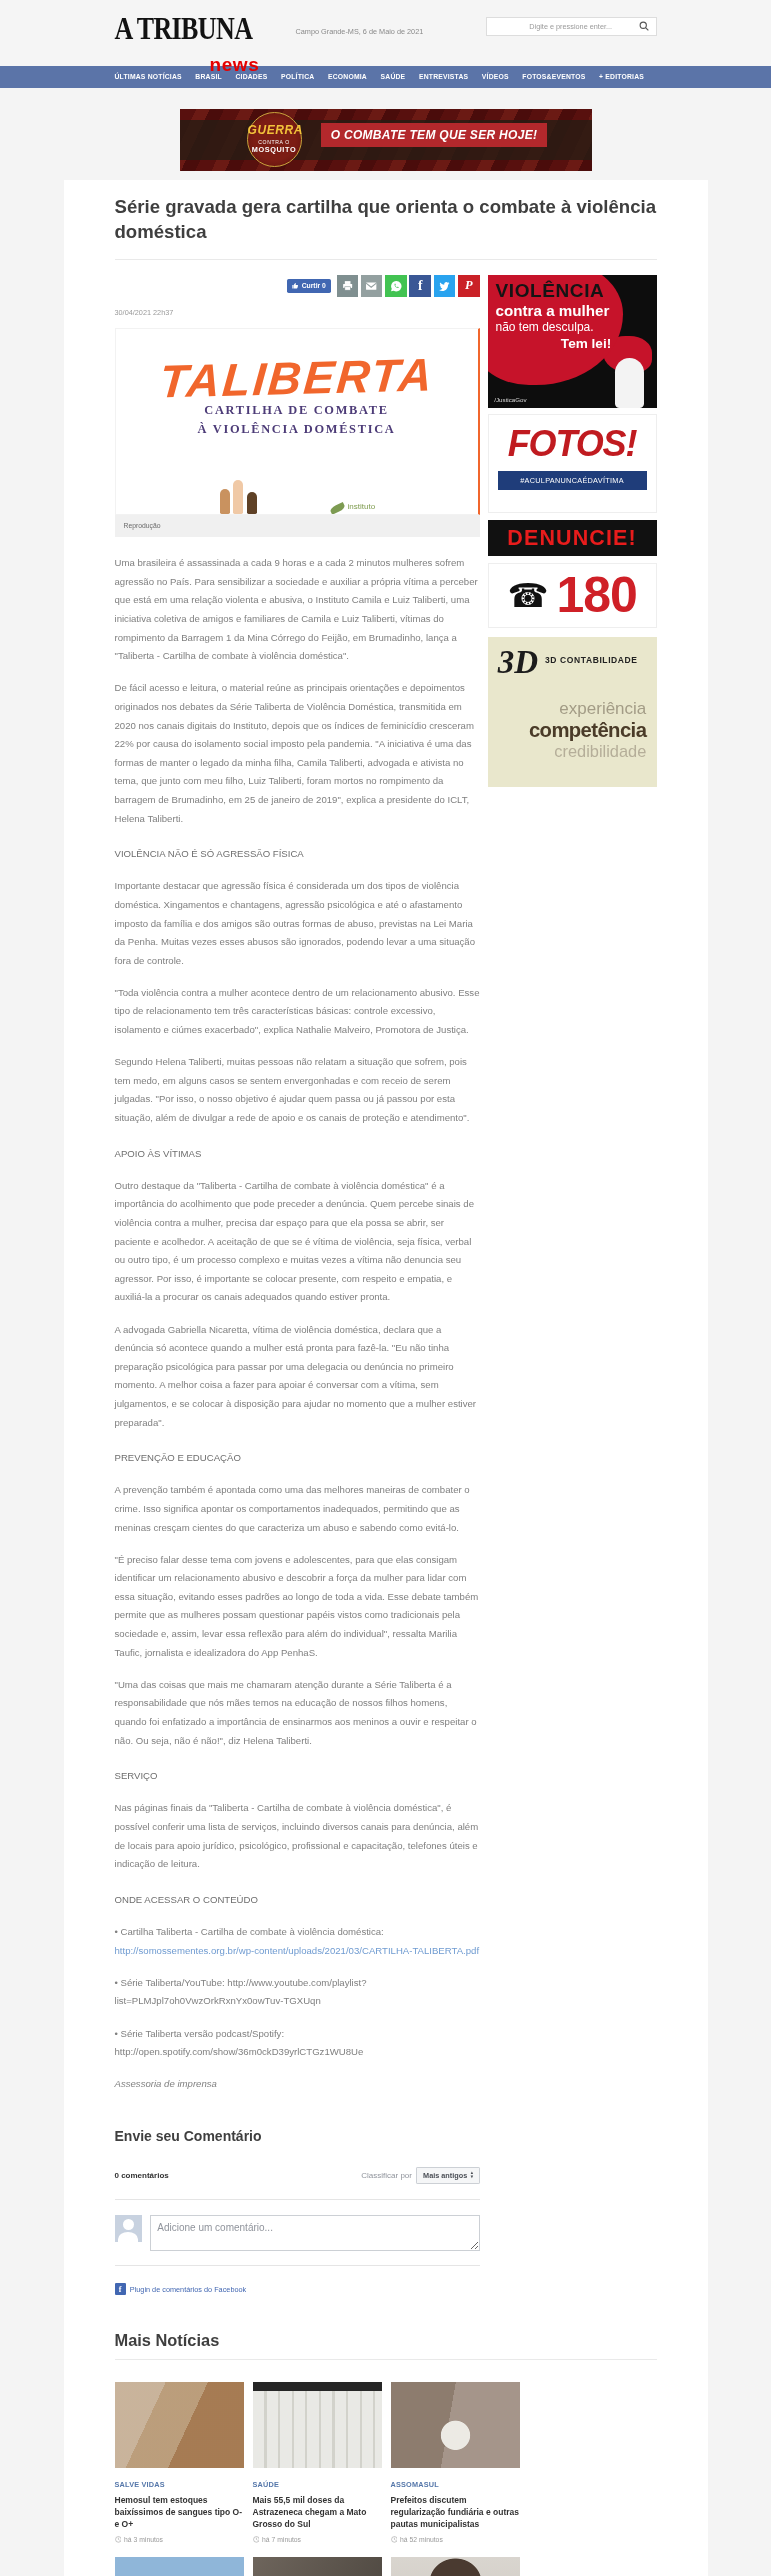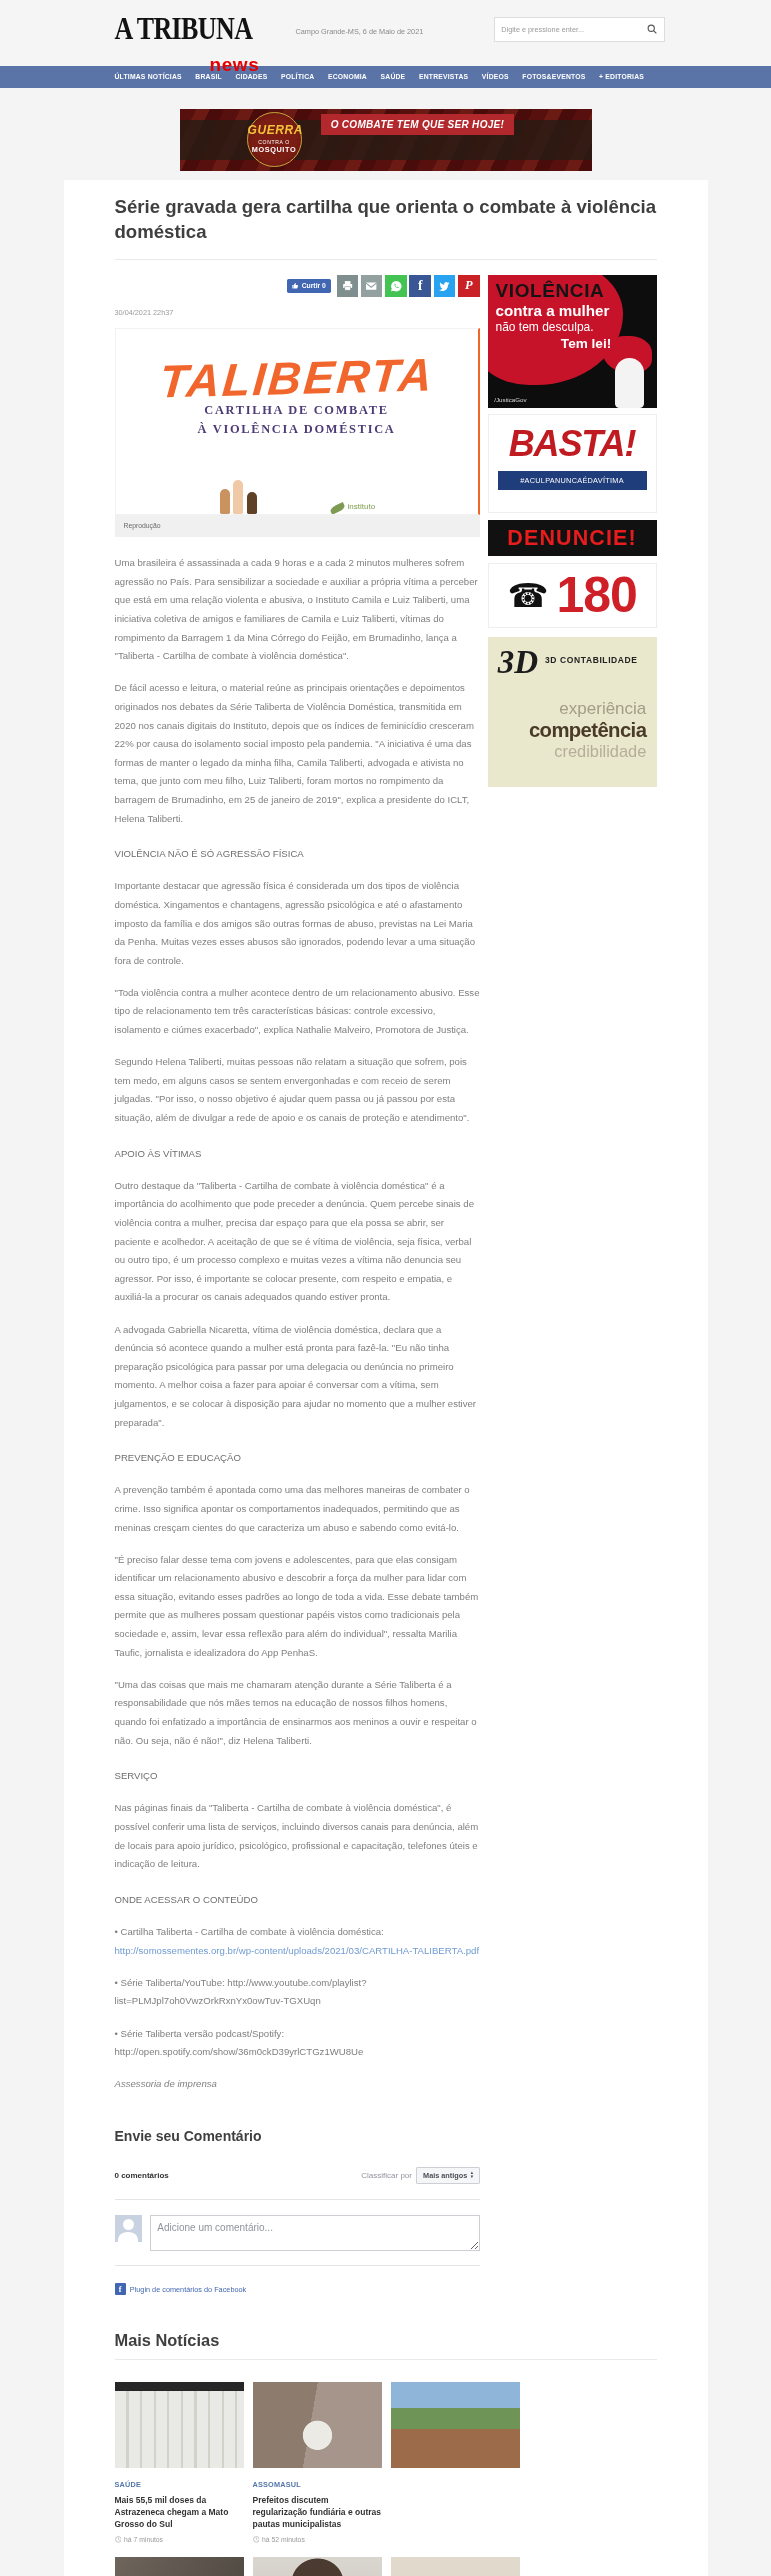--- a/index.html
+++ b/index.html
@@ -6,40 +6,40 @@
   html,body { width:771px; background:#f4f4f4; font-family:"Liberation Sans", sans-serif; }
 
   .inner { width:644px; margin:0 auto; position:relative; }
 
   
   .site-header { height:66px; background:#f5f5f5; }
   .logo { position:absolute; left:51px; top:10.2px; display:block; width:158px; height:51px; text-decoration:none; }
   .logo-main { font-family:"Liberation Serif", serif; font-weight:bold; font-size:26px; color:#121212; letter-spacing:-0.6px; display:block; transform:scaleY(1.25); transform-origin:top left; }
   .logo-news { position:absolute; left:95px; top:44px; color:#e60000; font-weight:bold; font-size:19px; letter-spacing:0.6px; }
   .header-date { position:absolute; left:232px; top:27px; font-size:7.3px; color:#8a8a8a; }
-  .search-box { position:absolute; right:43px; top:17px; width:171px; height:25px; background:#fff; border:0.6px solid #ddd; display:flex; align-items:center; }
+  .search-box { position:absolute; right:51px; top:17px; width:171px; height:19px; background:#fff; border:0.6px solid #ddd; display:flex; align-items:center;padding-left:36px; }
   .search-box input { flex:1; border:none; outline:none; padding:0 6.8px; font-size:7.3px; color:#555; background:transparent; font-family:"Liberation Sans", sans-serif; }
   .search-box input::placeholder { color:#9a9a9a; }
   .search-btn { width:22.6px; height:24px; background:transparent; border:none; cursor:pointer; display:flex; align-items:center; justify-content:center; }
 
   
   .site-nav { height:21.5px; background:#5b74a8; }
   .site-nav ul { list-style:none; display:flex; gap:13.6px; padding-left:51px; }
   .site-nav li a { color:#fff; font-size:6.8px; font-weight:bold; letter-spacing:0.2px; line-height:21.5px; text-decoration:none; display:block; }
 
   
   .banner-strip { padding:21px 0 9px; background:#f4f4f4; }
   .guerra-banner { width:412px; height:62px; margin:0 auto; position:relative; cursor:pointer;
     background: repeating-linear-gradient(115deg,#58100e 0 14.7px,#6b1a14 14.7px 27px,#4a0c0b 27px 40px); overflow:hidden; }
   .guerra-band { position:absolute; left:0; top:11.3px; width:100%; height:40px; background:rgba(40,28,20,.82); }
   .badge-circle { position:absolute; left:67px; top:3.4px; width:55px; height:55px; border-radius:50%; background:radial-gradient(circle,#7c1d14 55%,#57100c 100%); border:1.7px solid #caa43c; text-align:center; padding-top:10.2px; }
   .badge-title { display:block; color:#f2c23a; font-weight:bold; font-style:italic; font-size:12px; letter-spacing:0.6px; }
   .badge-sub { display:block; color:#fff; font-size:5.1px; letter-spacing:0.6px; margin-top:1.7px; }
   .badge-sub2 { display:block; color:#fff; font-size:7.3px; font-weight:bold; letter-spacing:0.6px; }
-  .guerra-msg { position:absolute; left:141px; top:5px; background:#b3282c; color:#fff; font-weight:bold; font-style:italic; font-size:10px; padding:5.1px 10.2px; letter-spacing:0.3px; }
+  .guerra-msg { position:absolute; left:141px; top:14px; background:#b3282c; color:#fff; font-weight:bold; font-style:italic; font-size:12px; padding:5.1px 10.2px; letter-spacing:0.3px; }
 
   
   .card { width:644px; margin:0 auto; background:#fff; padding:14.7px 51px 32px; }
   .article-title { font-size:18.6px; line-height:25px; color:#3f3f3f; font-weight:bold; margin-bottom:14.7px; }
   .title-rule { border:none; border-top:0.6px solid #e9e9e9; margin-bottom:14.7px; }
   .article-row { display:flex; gap:8px; align-items:flex-start; }
   .main-col { width:365px; }
   .sidebar { width:169px; }
 
   
@@ -346,21 +346,21 @@
           <span class="viol-head"></span>
           <div class="viol-blob">
             <span class="viol-w">VIOLÊNCIA</span>
             <span class="viol-1">contra a mulher</span>
             <span class="viol-2">não tem desculpa.</span>
             <span class="viol-3">Tem lei!</span>
           </div>
           <span class="viol-fb">/JusticaGov</span>
         </div>
         <div class="ad ad-basta">
-          <span class="basta-w">BASTA!</span>
+          <span class="basta-w">FOTOS!</span>
           <span class="basta-tag">#ACULPANUNCAÉDAVÍTIMA</span>
         </div>
         <div class="ad ad-denuncie">
           <span class="denuncie-w">DENUNCIE!</span>
         </div>
         <div class="ad ad-phone">
           <span class="phone-ic">☎</span>
           <span class="phone-num">180</span>
         </div>
         <div class="ad ad-contab">
@@ -373,20 +373,32 @@
           </div>
         </div>
       </aside>
     </div>
 
     <section class="more-news">
       <h2>Mais Notícias</h2>
       <hr class="more-rule">
       <div class="news-grid">
 
+        <div class="news-card">
+          <div class="news-img img-1"></div>
+          <div class="news-cat">SALVE VIDAS</div>
+          <div class="news-title">Hemosul tem estoques baixíssimos de sangues tipo O- e O+</div>
+          <div class="news-time">
+              <span><svg width="6.8" height="6.8" viewBox="0 0 12 12">
+                  <circle cx="6" cy="6" r="5" fill="none" stroke="#9a9a9a"></circle>
+                  <path d="M6 3v3l2 1.5" fill="none" stroke="#9a9a9a"></path>
+                </svg></span>
+              <span>há 3 minutos</span>
+            </div>
+        </div>
         <div class="news-card">
           <div class="news-img img-3"></div>
           <div class="news-cat">SAÚDE</div>
           <div class="news-title">Mais 55,5 mil doses da Astrazeneca chegam a Mato Grosso do Sul</div>
           <div class="news-time">
               <span><svg width="6.8" height="6.8" viewBox="0 0 12 12">
                   <circle cx="6" cy="6" r="5" fill="none" stroke="#9a9a9a"></circle>
                   <path d="M6 3v3l2 1.5" fill="none" stroke="#9a9a9a"></path>
                 </svg></span>
               <span>há 7 minutos</span>

